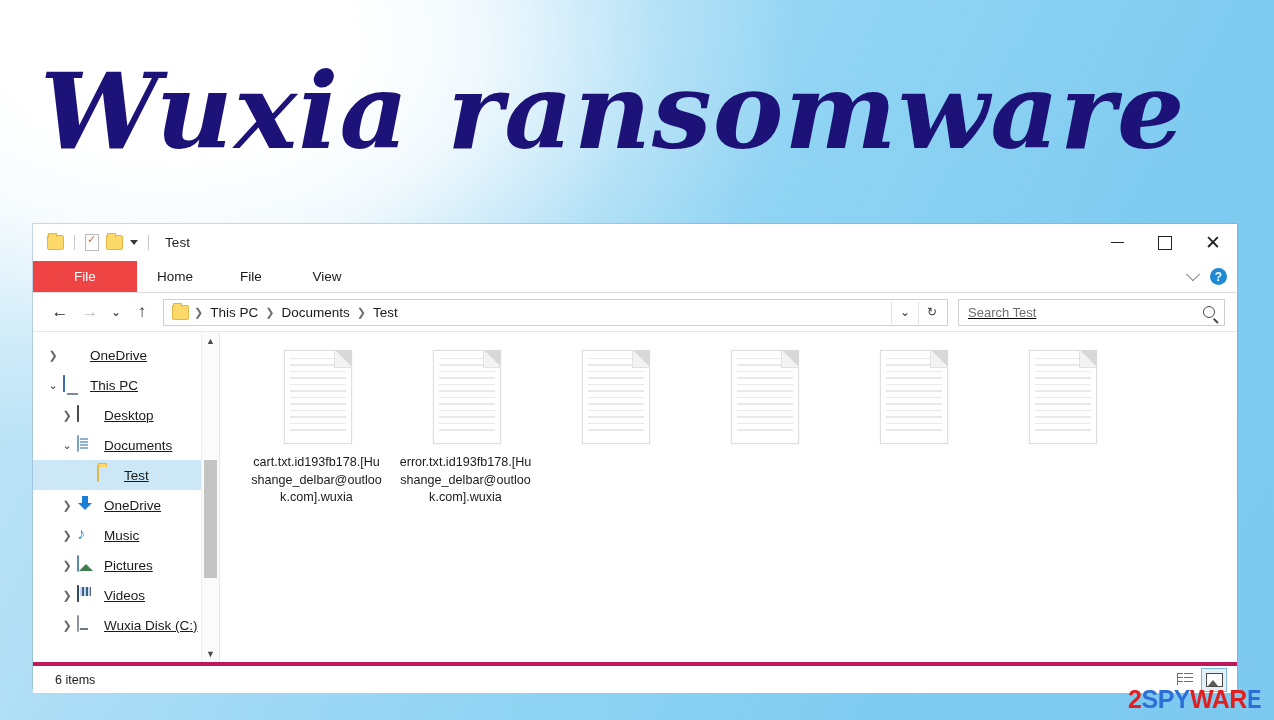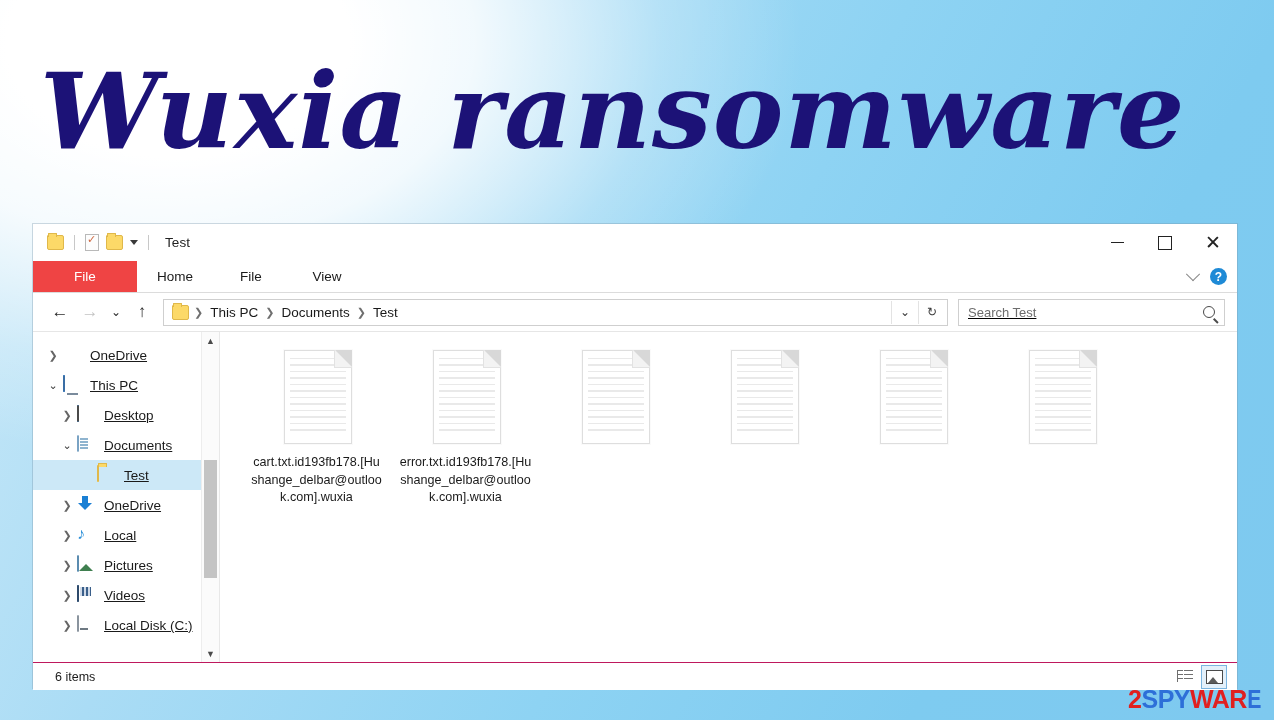--- a/index.html
+++ b/index.html
@@ -294,21 +294,21 @@
   }
   .filename {
     margin-top: 6px; width: 132px; text-align: center;
     font-size: 12.6px; line-height: 17.5px; color: #1a1a1a;
     word-break: break-all;
   }
 
   
   .statusbar {
     height: 27px; background: #ffffff;
-    border-top: 1px solid #be185d;
+    border-top: 4px solid #be185d;
     display: flex; align-items: center; padding: 0 10px;
     position: relative;
   }
   .status-text { font-size: 12.5px; color: #1a1a1a; padding-left: 12px; }
   .viewbtns { position: absolute; right: 10px; top: 2px; display: flex; gap: 4px; }
   .vbtn {
     width: 24px; height: 22px; display: flex; align-items: center; justify-content: center;
     background: #fff;
   }
   .vbtn.active { border: 1px solid #7ab4e0; background: #e3f0fa; }
@@ -451,39 +451,39 @@
 
         <div class="navitem" style="padding-left:24px;">
           <span class="twisty">❯</span>
           <span class="nav-ico"><span class="ico-downloads"></span></span>
           <span class="lbl">OneDrive</span>
         </div>
 
         <div class="navitem" style="padding-left:24px;">
           <span class="twisty">❯</span>
           <span class="nav-ico"><span class="ico-music">♪</span></span>
-          <span class="lbl">Local</span>
+          <span class="lbl">Music</span>
         </div>
 
         <div class="navitem" style="padding-left:24px;">
           <span class="twisty">❯</span>
           <span class="nav-ico"><span class="ico-pictures"></span></span>
           <span class="lbl">Pictures</span>
         </div>
 
         <div class="navitem" style="padding-left:24px;">
           <span class="twisty">❯</span>
           <span class="nav-ico"><span class="ico-videos"></span></span>
           <span class="lbl">Videos</span>
         </div>
 
         <div class="navitem" style="padding-left:24px;">
           <span class="twisty">❯</span>
           <span class="nav-ico"><span class="ico-disk"></span></span>
-          <span class="lbl">Local Disk (C:)</span>
+          <span class="lbl">Wuxia Disk (C:)</span>
         </div>
 
         <div class="navscroll">
           <div class="arr">▲</div>
           <div class="thumb"></div>
           <div class="arr bottom">▼</div>
         </div>
       </div>
 
       <div class="content">

